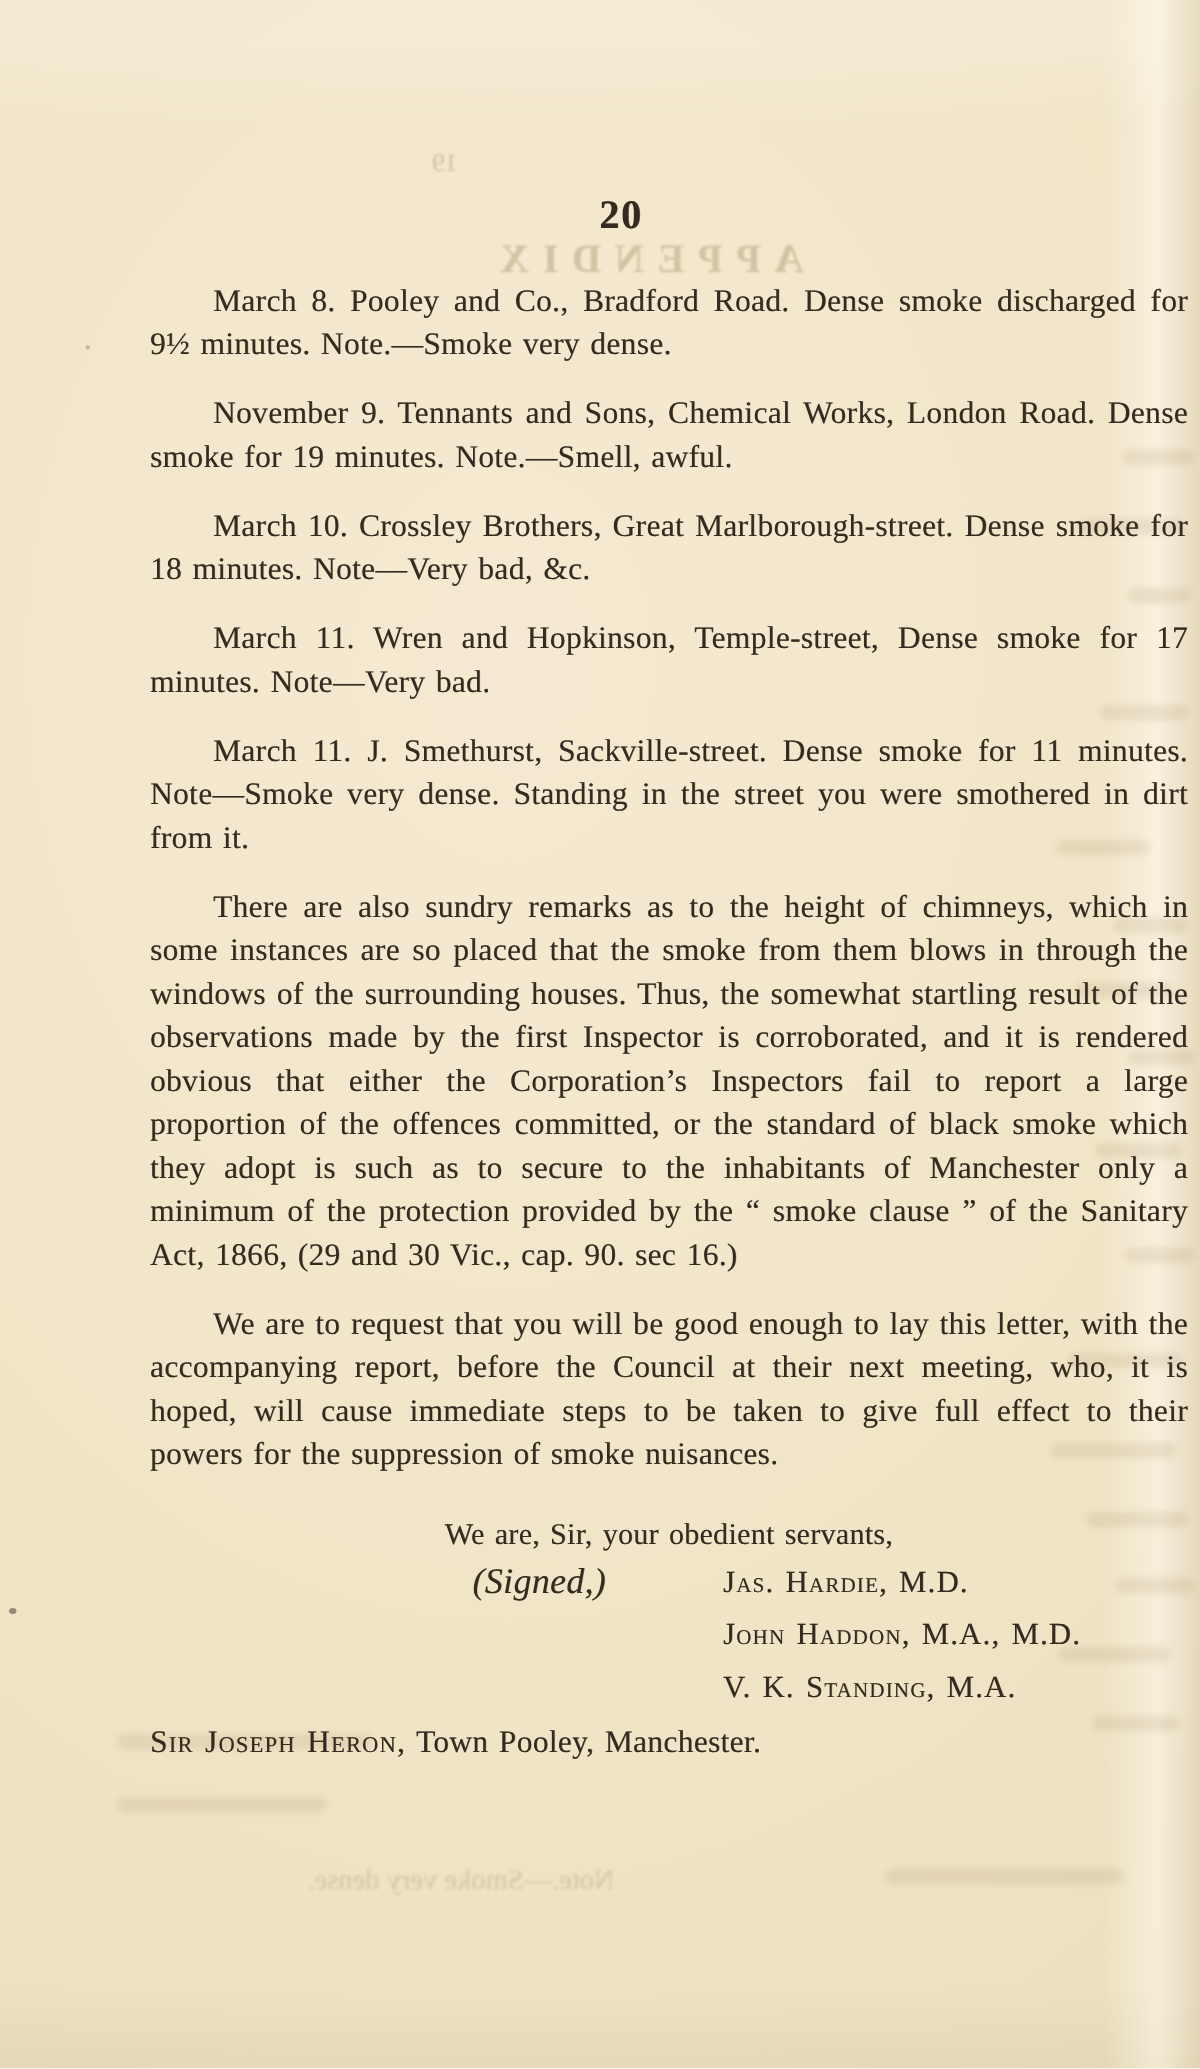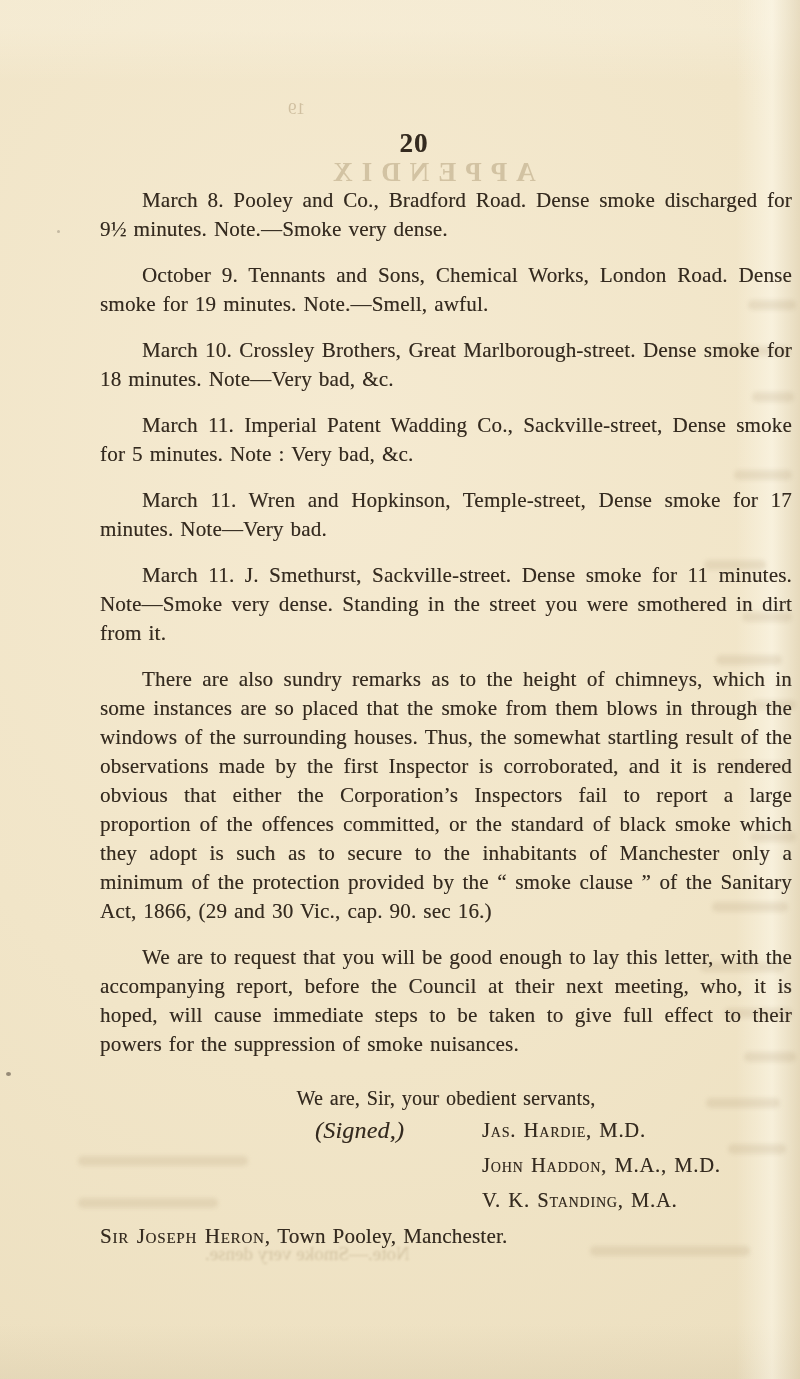--- a/index.html
+++ b/index.html
@@ -94,23 +94,22 @@
     <i class="smudge" style="top:1246px;left:590px;width:160px"></i>
 
     <span class="speck" style="top:1072px;left:6px;width:5px;height:4px"></span>
     <span class="speck" style="top:230px;left:57px;width:3px;height:3px;opacity:.5"></span>
   </div>
 
   <div class="page-number">20</div>
 
   <div class="content">
     <p class="para first">March 8. Pooley and Co., Bradford Road. Dense smoke discharged for 9½ minutes. Note.—Smoke very dense.</p>
-    <p class="para">October 9. Tennants and Sons, Chemical Works, London Road. Dense smoke for 19 minutes. Note.—Smell, awful.</p>
+    <p class="para">November 9. Tennants and Sons, Chemical Works, London Road. Dense smoke for 19 minutes. Note.—Smell, awful.</p>
     <p class="para">March 10. Crossley Brothers, Great Marlborough-street. Dense smoke for 18 minutes. Note—Very bad, &amp;c.</p>
-    <p class="para">March 11. Imperial Patent Wadding Co., Sackville-street, Dense smoke for 5 minutes. Note : Very bad, &amp;c.</p>
     <p class="para">March 11. Wren and Hopkinson, Temple-street, Dense smoke for 17 minutes. Note—Very bad.</p>
     <p class="para">March 11. J. Smethurst, Sackville-street. Dense smoke for 11 minutes. Note—Smoke very dense. Standing in the street you were smothered in dirt from it.</p>
     <p class="para big">There are also sundry remarks as to the height of chimneys, which in some instances are so placed that the smoke from them blows in through the windows of the surrounding houses.  Thus, the somewhat startling result of the observations made by the first Inspector is corroborated, and it is rendered obvious that either the Corporation’s Inspectors fail to report a large proportion of the offences committed, or the standard of black smoke which they adopt is such as to secure to the inhabitants of Manchester only a minimum of the protection provided by the “ smoke clause ” of the Sanitary Act, 1866, (29 and 30 Vic., cap. 90. sec 16.)</p>
     <p class="para">We are to request that you will be good enough to lay this letter, with the accompanying report, before the Council at their next meeting, who, it is hoped, will cause immediate steps to be taken to give full effect to their powers for the suppression of smoke nuisances.</p>
 
     <div class="closing">We are, Sir, your obedient servants,</div>
 
     <div class="sig-row">
       <span class="signed-label">(Signed,)</span>
       <span class="sig-name">Jas. Hardie, M.D.</span>

